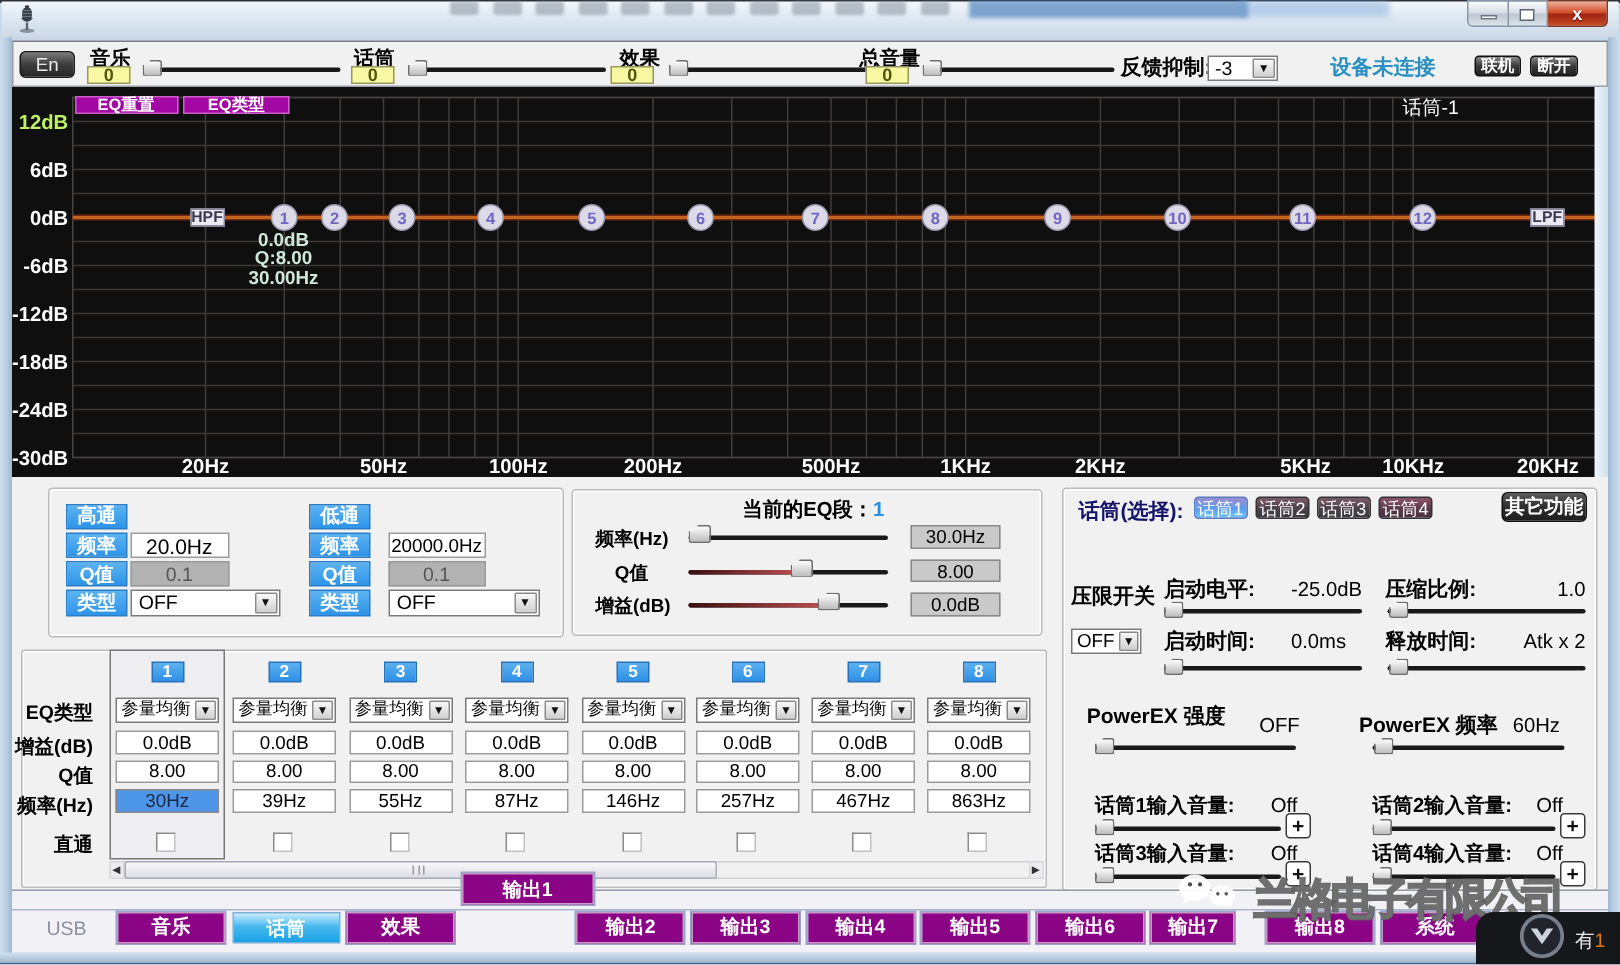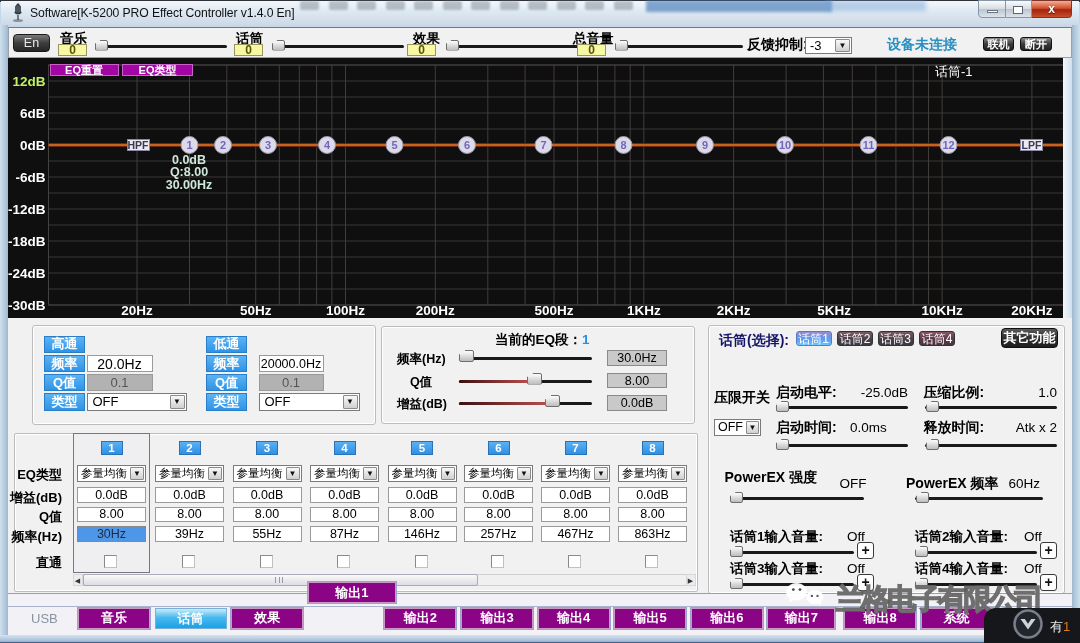--- a/index.html
+++ b/index.html
@@ -30,21 +30,20 @@
 <div class="abs" style="left:826px;top:0;width:100px;height:11px;background:rgba(120,165,215,.45);filter:blur(2px)"></div>
 <svg class="abs" style="left:10px;top:3px" width="16" height="20" viewBox="0 0 16 20">
 <ellipse cx="8" cy="17.5" rx="5" ry="1.5" fill="#8a94a0"></ellipse>
 <rect x="7.2" y="12" width="1.6" height="5" fill="#5a626c"></rect>
 <path d="M4.5 9 Q8 13 11.5 9" stroke="#5a626c" stroke-width="1.2" fill="none"></path>
 <rect x="5" y="2" width="6" height="9" rx="3" fill="#3a4td048"></rect>
 <rect x="5" y="2" width="6" height="9" rx="3" fill="#39414b"></rect>
 <path d="M5 4h6M5 6h6M5 8h6" stroke="#6e7884" stroke-width="0.8"></path>
 <rect x="6.5" y="0.5" width="3" height="2" rx="1" fill="#39414b"></rect>
 </svg>
-<div class="abs" style="left:30px;top:5.5px;font-size:12.2px;letter-spacing:-0.1px;color:#111">Software[K-5200 PRO Effect Controller v1.4.0 En]</div>
 <div class="abs" style="left:978px;top:0;width:94px;height:18px;display:flex">
 <div style="width:28px;height:18px;background:linear-gradient(#fafbfc,#d7dde4 48%,#bcc5cf 52%,#dce3ea);border:1px solid #8796a6;border-radius:0 0 0 4px;position:relative">
         <div style="position:absolute;left:8px;bottom:4px;width:11px;height:3.5px;background:#fff;border:1px solid #6a7686"></div>
       </div>
 <div style="width:26px;height:18px;background:linear-gradient(#fafbfc,#d7dde4 48%,#bcc5cf 52%,#dce3ea);border:1px solid #8796a6;border-left:none;position:relative">
         <div style="position:absolute;left:7px;top:4.5px;width:10px;height:8px;border:1.6px solid #5a6676;background:#fff"></div>
       </div>
 <div style="width:40px;height:18px;background:linear-gradient(#f0b09a,#d4502c 45%,#a02410 55%,#c84d26);border:1px solid #7e3426;border-left:none;border-radius:0 0 4px 0;color:#fff;font-weight:bold;font-size:12px;text-align:center;line-height:17px;text-shadow:0 1px 1px #571005">x</div>
 </div>
 <div class="abs" style="left:8px;top:27px;width:1064px;height:31px;background:#f1f1f1;border:1px solid #98a0aa;border-top-color:#707a88"></div>
@@ -110,21 +109,21 @@
 <div style="position:absolute;right:1026.5px;top:176px;font-size:13.5px;font-weight:bold;color:#fff">-18dB</div>
 <div style="position:absolute;right:1026.5px;top:208px;font-size:13.5px;font-weight:bold;color:#fff">-24dB</div>
 <div style="position:absolute;right:1026.5px;top:240px;font-size:13.5px;font-weight:bold;color:#fff">-30dB</div>
 <div style="position:absolute;left:94px;top:246px;width:70px;text-align:center;font-size:13.5px;line-height:13px;font-weight:bold;color:#fff">20Hz</div>
 <div style="position:absolute;left:212.7px;top:246px;width:70px;text-align:center;font-size:13.5px;line-height:13px;font-weight:bold;color:#fff">50Hz</div>
 <div style="position:absolute;left:302.5px;top:246px;width:70px;text-align:center;font-size:13.5px;line-height:13px;font-weight:bold;color:#fff">100Hz</div>
 <div style="position:absolute;left:392.3px;top:246px;width:70px;text-align:center;font-size:13.5px;line-height:13px;font-weight:bold;color:#fff">200Hz</div>
 <div style="position:absolute;left:511px;top:246px;width:70px;text-align:center;font-size:13.5px;line-height:13px;font-weight:bold;color:#fff">500Hz</div>
 <div style="position:absolute;left:600.8px;top:246px;width:70px;text-align:center;font-size:13.5px;line-height:13px;font-weight:bold;color:#fff">1KHz</div>
 <div style="position:absolute;left:690.6px;top:246px;width:70px;text-align:center;font-size:13.5px;line-height:13px;font-weight:bold;color:#fff">2KHz</div>
-<div style="position:absolute;left:809.3px;top:246px;width:70px;text-align:left;font-size:13.5px;line-height:13px;font-weight:bold;color:#fff">5KHz</div>
+<div style="position:absolute;left:809.3px;top:246px;width:70px;text-align:right;font-size:13.5px;line-height:13px;font-weight:bold;color:#fff">5KHz</div>
 <div style="position:absolute;left:899.1px;top:246px;width:70px;text-align:center;font-size:13.5px;line-height:13px;font-weight:bold;color:#fff">10KHz</div>
 <div style="position:absolute;left:988.9000000000001px;top:246px;width:70px;text-align:center;font-size:13.5px;line-height:13px;font-weight:bold;color:#fff">20KHz</div>
 <div class="abs" style="left:41.5px;top:6px;width:69px;height:12px;background:#a307a3;border:1px solid #c95fc9;color:#fff;font-size:11px;font-weight:bold;text-align:center;line-height:11px">EQ重置</div>
 <div class="abs" style="left:114px;top:6px;width:71px;height:12px;background:#a307a3;border:1px solid #c95fc9;color:#fff;font-size:11px;font-weight:bold;text-align:center;line-height:11px">EQ类型</div>
 <div class="abs" style="left:118.5px;top:81px;width:23px;height:12px;background:#ece9f2;border:1px solid #8a88a2;color:#3a3a50;font-size:10.5px;font-weight:bold;text-align:center;line-height:11px">HPF</div>
 <div class="abs" style="left:1012px;top:81px;width:23px;height:12px;background:#ece9f2;border:1px solid #8a88a2;color:#3a3a50;font-size:10.5px;font-weight:bold;text-align:center;line-height:11px">LPF</div>
 <div class="abs" style="left:927px;top:5px;font-size:13px;color:#fff">话筒-1</div>
 <div class="abs" style="left:131px;top:96px;width:100px;text-align:center;font-size:12.5px;font-weight:bold;color:#cfe8da;line-height:12.3px">0.0dB<br>Q:8.00<br>30.00Hz</div>
 </div>
 <div class="abs" style="left:1063px;top:58px;width:9px;height:260px;background:linear-gradient(90deg,#f2f6fa,#cfe0ee)"></div>
@@ -171,21 +170,21 @@
 <div class="lbl" style="left:776px;top:384px">启动电平:</div>
 <div class="abs" style="left:850px;top:385px;width:58px;text-align:right;font-size:13.5px;color:#000">-25.0dB</div>
 <div class="lbl" style="left:923.5px;top:384px">压缩比例:</div>
 <div class="abs" style="left:1007px;top:385px;width:50px;text-align:right;font-size:13.5px;color:#000">1.0</div>
 <div style="position:absolute;left:776px;top:406px;width:132px;height:3px;background:#191919;border-radius:2px"></div>
 <div style="position:absolute;left:776px;top:401px;width:13px;height:11px;background:linear-gradient(#fdfdfd,#d9d9d9 55%,#bdbdbd);border:1px solid #6e6e6e;border-radius:2px;clip-path:polygon(0 35%,28% 35%,42% 0,100% 0,100% 100%,0 100%)"></div>
 <div style="position:absolute;left:925px;top:406px;width:132px;height:3px;background:#191919;border-radius:2px"></div>
 <div style="position:absolute;left:926px;top:401px;width:13px;height:11px;background:linear-gradient(#fdfdfd,#d9d9d9 55%,#bdbdbd);border:1px solid #6e6e6e;border-radius:2px;clip-path:polygon(0 35%,28% 35%,42% 0,100% 0,100% 100%,0 100%)"></div>
 <div class="dropdown" style="left:714px;top:418.5px;width:47px;height:17.5px;line-height:15px;padding-left:3px;font-size:12.5px">OFF<div style="position:absolute;right:1px;top:1px;bottom:1px;width:13px;background:linear-gradient(#f8f8f8,#d0d0d0);border:1px solid #8a8a8a;border-radius:1px;display:flex;align-items:center;justify-content:center;font-size:8px;color:#111">▼</div></div>
 <div class="lbl" style="left:776px;top:419px">启动时间:</div>
-<div class="abs" style="left:850px;top:420px;width:58px;text-align:left;font-size:13.5px;color:#000">0.0ms</div>
+<div class="abs" style="left:850px;top:420px;width:58px;text-align:center;font-size:13.5px;color:#000">0.0ms</div>
 <div class="lbl" style="left:923.5px;top:419px">释放时间:</div>
 <div class="abs" style="left:1000px;top:420px;width:57px;text-align:right;font-size:13.5px;color:#000">Atk x 2</div>
 <div style="position:absolute;left:776px;top:444px;width:132px;height:3px;background:#191919;border-radius:2px"></div>
 <div style="position:absolute;left:776px;top:439px;width:13px;height:11px;background:linear-gradient(#fdfdfd,#d9d9d9 55%,#bdbdbd);border:1px solid #6e6e6e;border-radius:2px;clip-path:polygon(0 35%,28% 35%,42% 0,100% 0,100% 100%,0 100%)"></div>
 <div style="position:absolute;left:925px;top:444px;width:132px;height:3px;background:#191919;border-radius:2px"></div>
 <div style="position:absolute;left:926px;top:439px;width:13px;height:11px;background:linear-gradient(#fdfdfd,#d9d9d9 55%,#bdbdbd);border:1px solid #6e6e6e;border-radius:2px;clip-path:polygon(0 35%,28% 35%,42% 0,100% 0,100% 100%,0 100%)"></div>
 <div class="lbl" style="left:724.5px;top:469px">PowerEX 强度</div>
 <div class="abs" style="left:835px;top:476px;width:36px;text-align:center;font-size:13.5px;color:#000">OFF</div>
 <div class="lbl" style="left:906px;top:474.5px">PowerEX 频率</div>
 <div class="abs" style="left:1000px;top:476px;width:40px;text-align:right;font-size:13.5px;color:#000">60Hz</div>
@@ -280,21 +279,21 @@
 <div class="abs" style="left:31px;top:611px;font-size:13px;color:#8a92a2">USB</div>
 <div class="purplebtn" style="left:78.0px;top:607.5px;width:72px;height:21px">音乐</div>
 <div class="abs" style="left:154.6px;top:607.5px;width:72px;height:21px;background:linear-gradient(#c8ecfc,#49b9ee 45%,#18a2e6);border:1px solid #7ab0d8;color:#fff;font-size:13px;font-weight:bold;text-align:center;line-height:19px">话筒</div>
 <div class="purplebtn" style="left:231.2px;top:607.5px;width:72px;height:21px">效果</div>
 <div class="purplebtn" style="left:307.79999999999995px;top:582px;width:88px;height:21px">输出1</div>
 <div class="purplebtn" style="left:384.4px;top:607.5px;width:72px;height:21px">输出2</div>
 <div class="purplebtn" style="left:461.0px;top:607.5px;width:72px;height:21px">输出3</div>
 <div class="purplebtn" style="left:537.5999999999999px;top:607.5px;width:72px;height:21px">输出4</div>
 <div class="purplebtn" style="left:614.1999999999999px;top:607.5px;width:72px;height:21px">输出5</div>
 <div class="purplebtn" style="left:690.8px;top:607.5px;width:72px;height:21px">输出6</div>
-<div class="purplebtn" style="left:767.4px;top:607.5px;width:68px;height:21px">输出7</div>
+<div class="purplebtn" style="left:767.4px;top:607.5px;width:56px;height:21px">输出7</div>
 <div class="purplebtn" style="left:844.0px;top:607.5px;width:72px;height:21px">输出8</div>
 <div class="purplebtn" style="left:920.5999999999999px;top:607.5px;width:72px;height:21px">系统</div>
 <div class="abs" style="left:0;top:635px;width:1080px;height:8px;background:linear-gradient(#d5e3f0,#a9c0d6 70%,#7d9cba)"></div>
 <div class="abs" style="left:0;top:641.5px;width:1080px;height:1.5px;background:#46618c"></div>
 <div class="abs" style="left:0;top:25px;width:8px;height:610px;background:linear-gradient(90deg,#cfe0ee,#b4cade 60%,#9fb8d0)"></div>
 <div class="abs" style="left:1072px;top:25px;width:8px;height:610px;background:linear-gradient(90deg,#9fb8d0,#b4cade 40%,#cfe0ee)"></div>
 <svg class="abs" style="left:786px;top:577px" width="49" height="35" viewBox="0 0 70 45">
 <path d="M15 6 C6 6 0 12.5 0 19 C0 23 2.2 26.3 5.5 28.5 L4.3 33.5 L10.5 30.7 C12 31 13.5 31.2 15 31.2 C24 31.2 30 25 30 18.7 C30 12.5 24 6 15 6 Z" fill="rgba(255,255,255,0.95)"></path>
 <circle cx="10.5" cy="15.5" r="2" fill="#4a4a4a"></circle>
       <circle cx="20" cy="15.5" r="2" fill="#4a4a4a"></circle>

